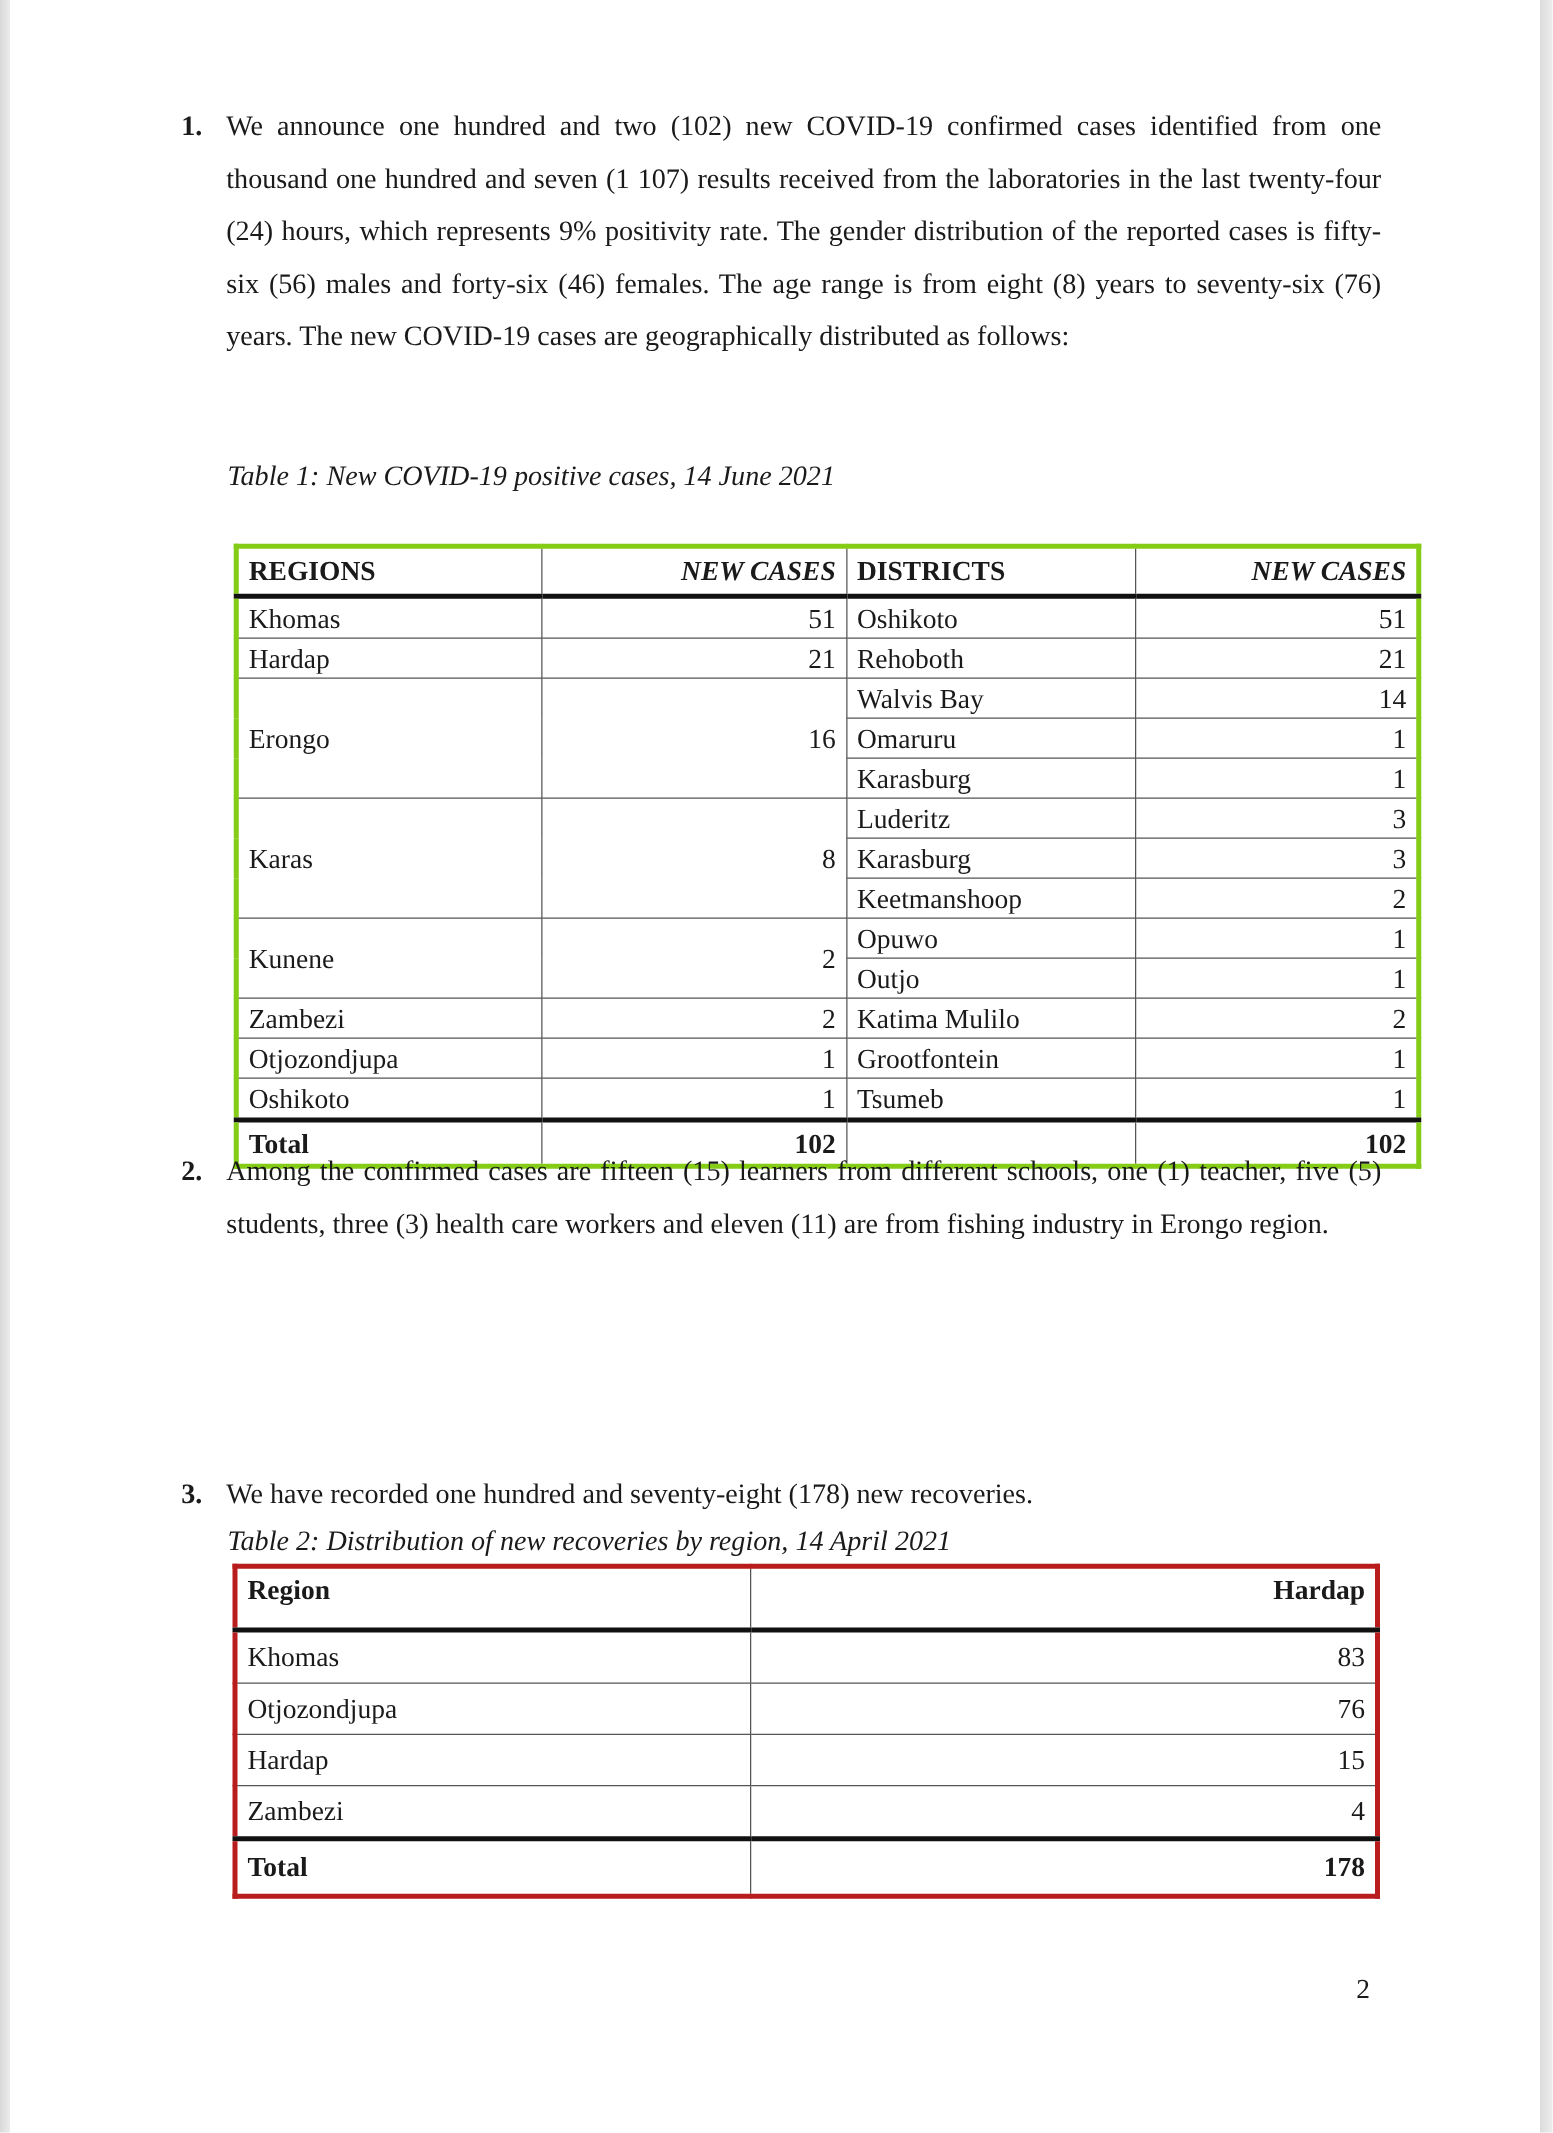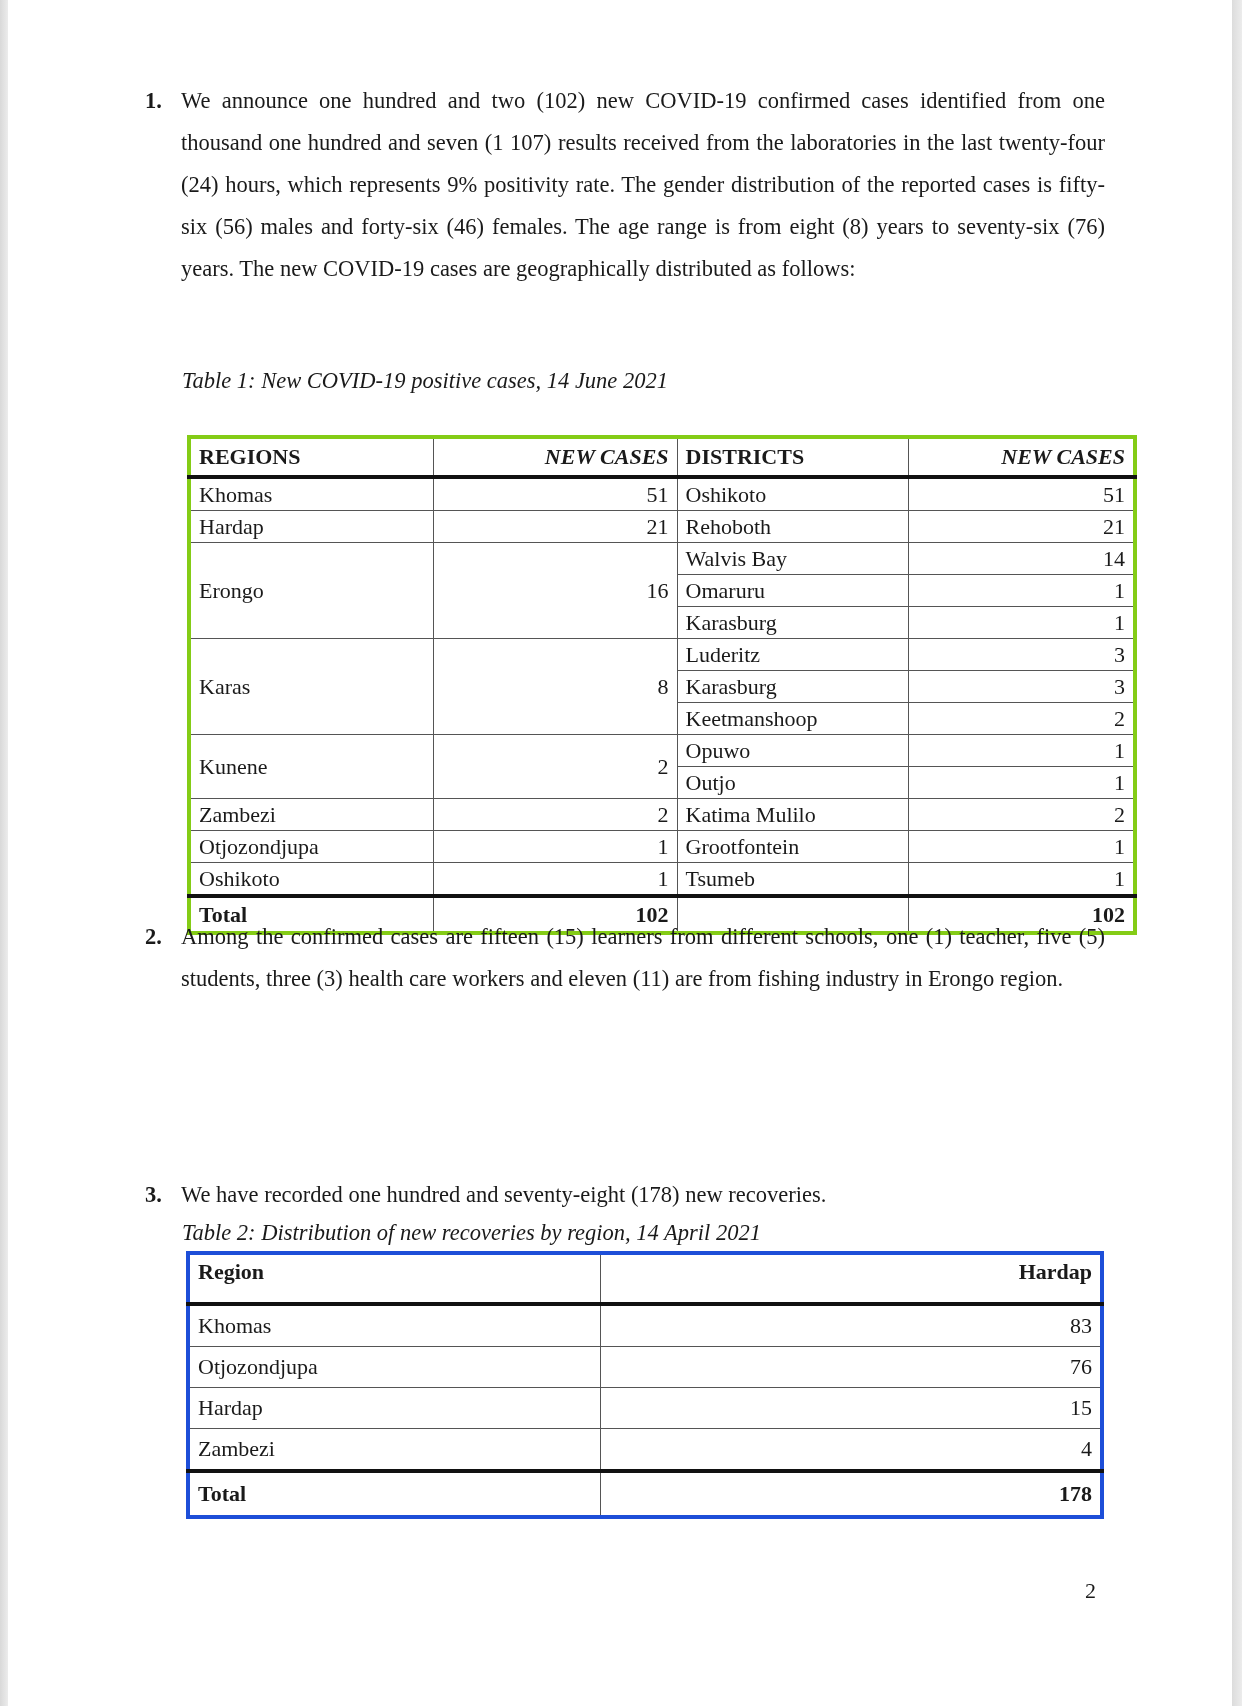--- a/index.html
+++ b/index.html
@@ -24,21 +24,21 @@
   td, th { border: 1.5px solid #555; padding: 0 8px; font-weight: normal; }
 
   #t1 { left: 187px; top: 435px; width: 950px; border: 4px solid #84cc16; }
   #t1 col.c1 { width: 243px; } #t1 col.c2 { width: 243px; }
   #t1 col.c3 { width: 230px; } #t1 col.c4 { width: 226px; }
   #t1 th { font-weight: bold; height: 36px; border-bottom: 4px solid #111; }
   #t1 td { height: 31px; }
   #t1 .tot td { font-weight: bold; height: 33px; border-top: 4px solid #111; }
   .left { text-align: left; } .center { text-align: right; } .right { text-align: right; font-style: italic; }
 
-  #t2 { left: 186px; top: 1251px; width: 918px; border: 4px solid #1d4ed8; }
+  #t2 { left: 186px; top: 1251px; width: 918px; border: 4px solid #b91c1c; }
   #t2 col.c1 { width: 412px; }
   #t2 th { font-weight: bold; height: 43px; border-bottom: 4px solid #111; vertical-align: top; padding-top: 4px; }
   #t2 td { height: 40px; }
   #t2 .tot td { font-weight: bold; height: 42px; border-top: 4px solid #111; }
 
   .page-num { position: absolute; left: 1085px; top: 1578px; font-size: 22px; }
 </style>
 </head>
 <body>
 

